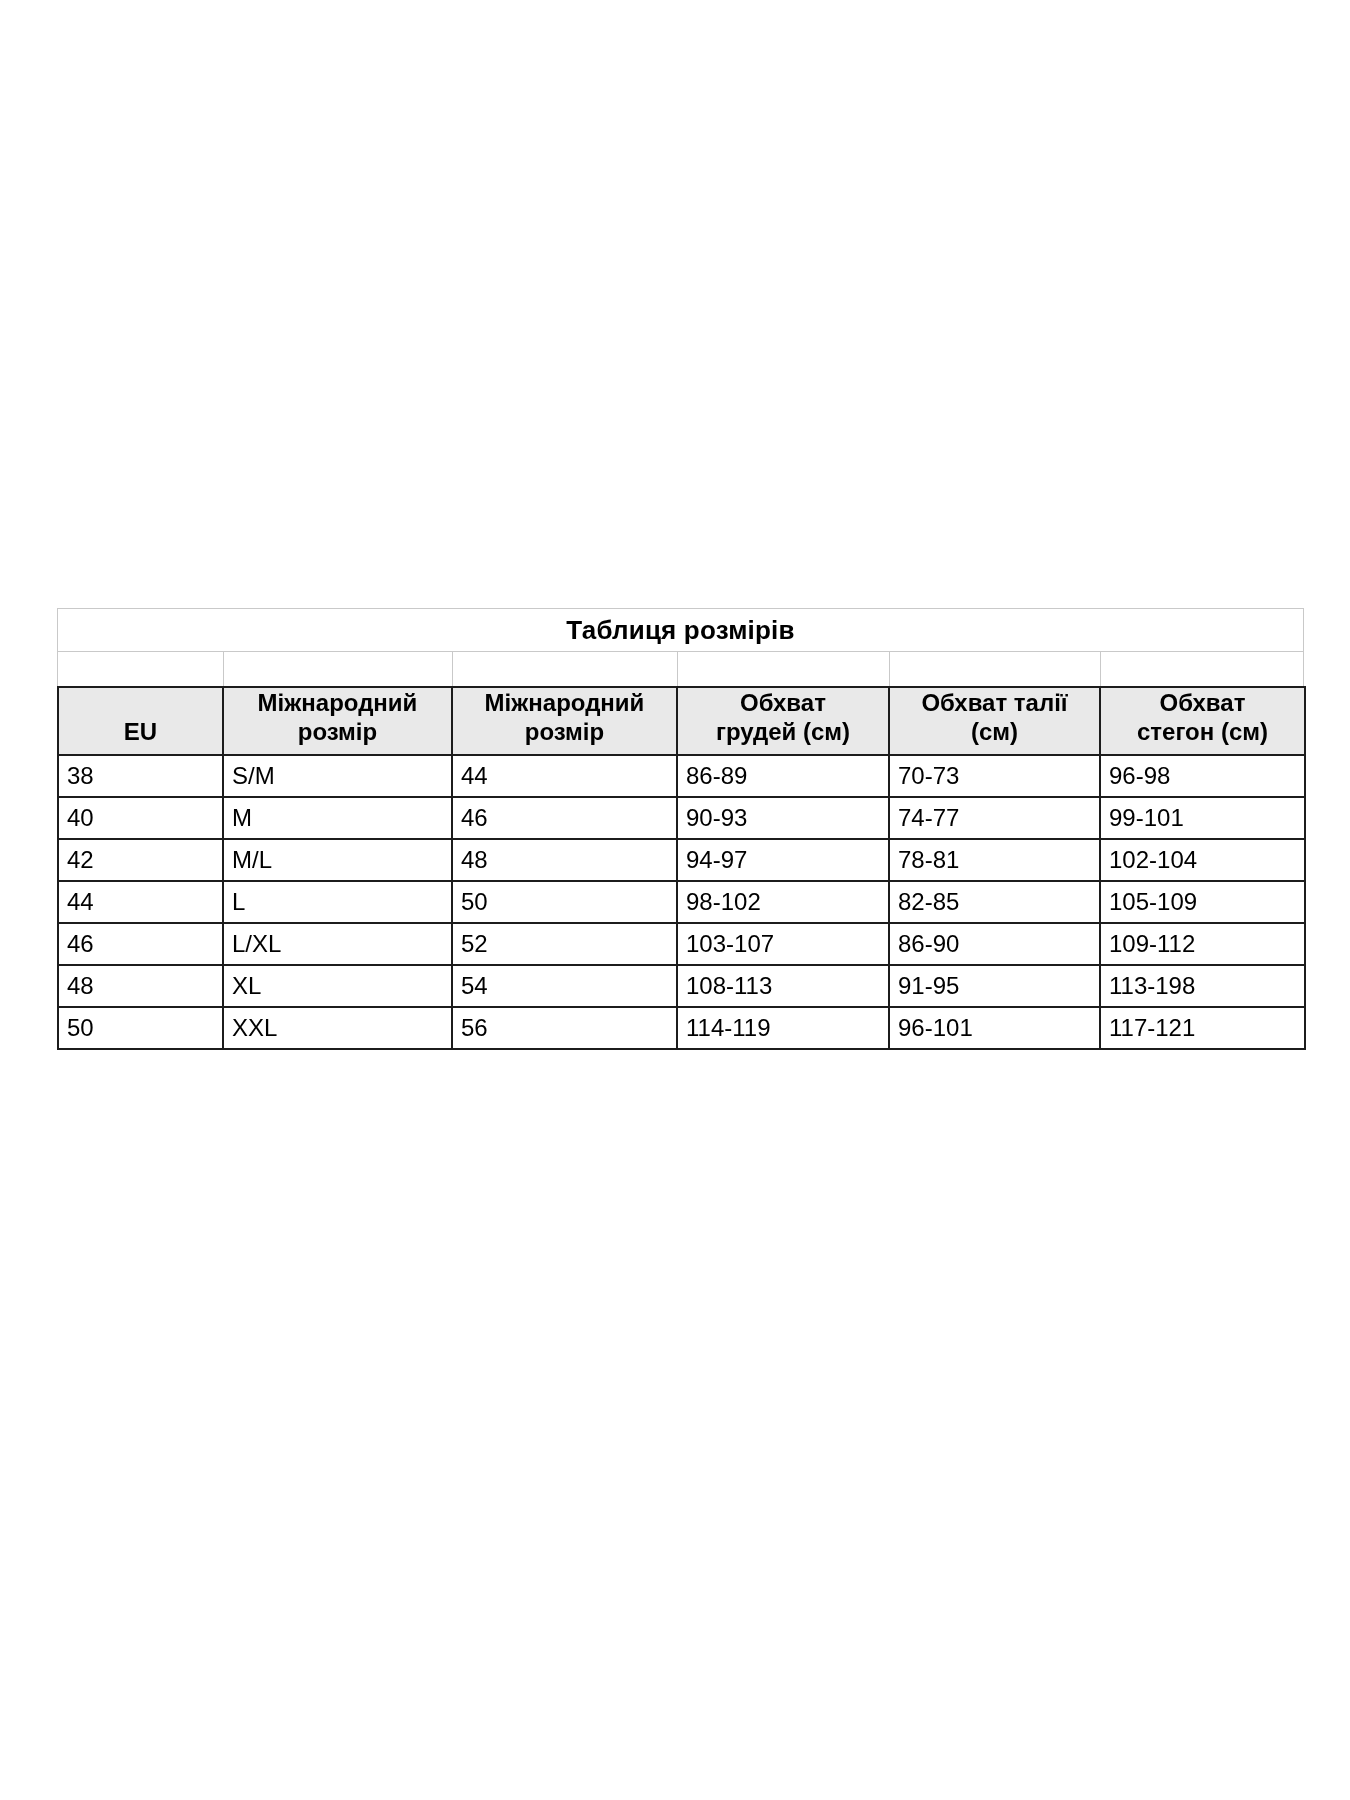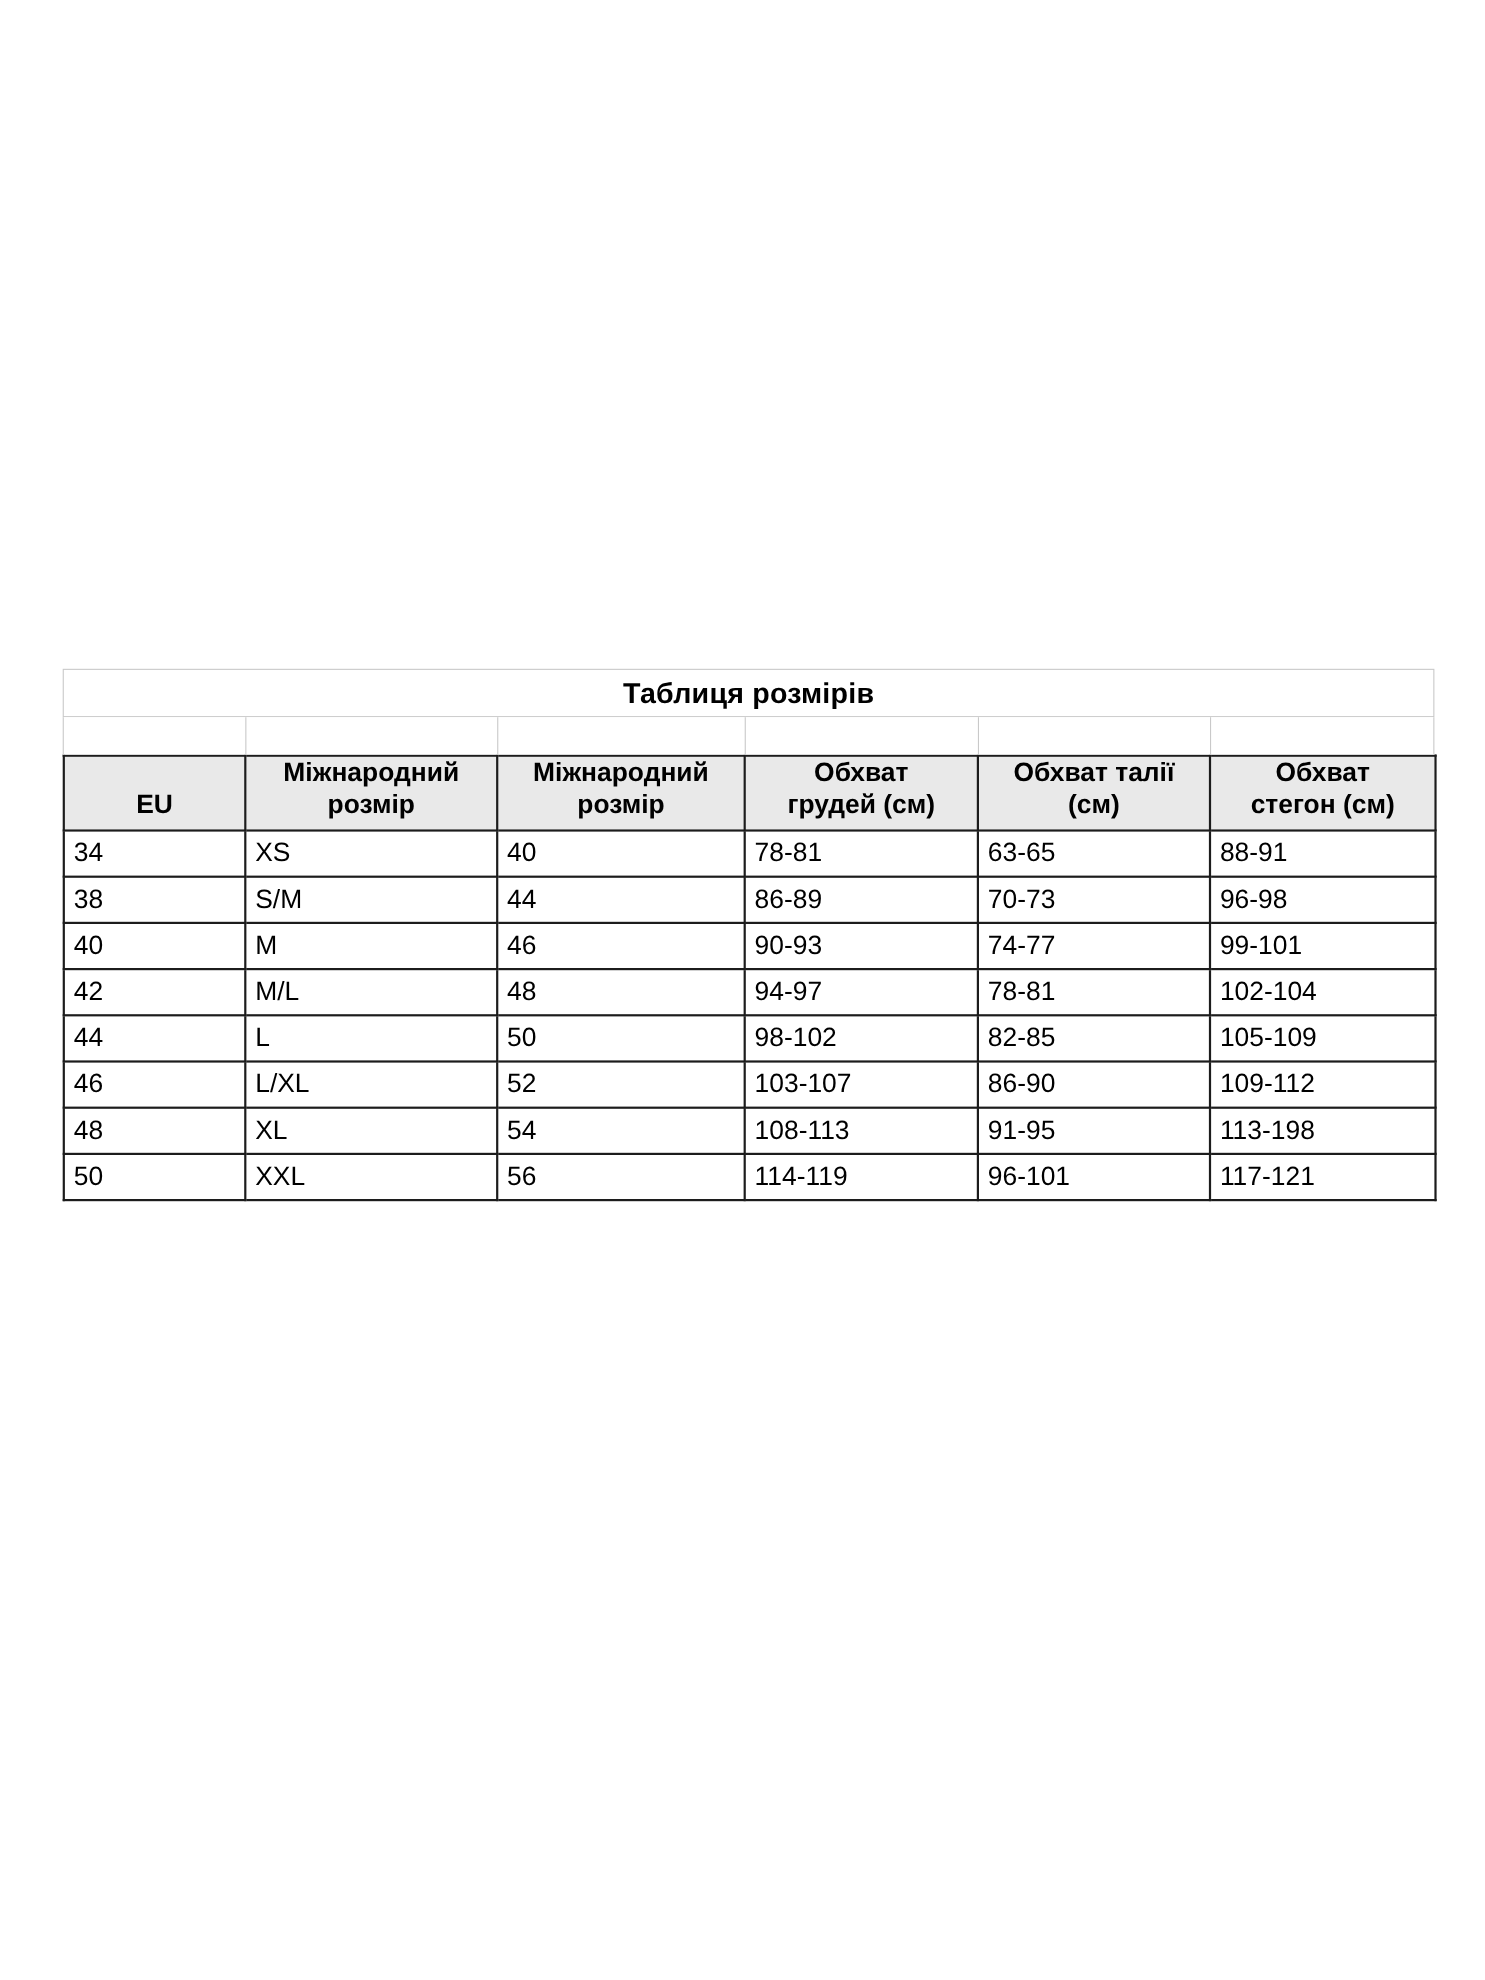--- a/index.html
+++ b/index.html
@@ -82,28 +82,20 @@
             <th>Обхват
 грудей (см)</th>
             <th>Обхват талії
 (см)</th>
             <th>Обхват
 стегон (см)</th>
           </tr>
       </thead>
       <tbody id="body-rows">
           <tr>
-            <td>34</td>
-            <td>XS</td>
-            <td>40</td>
-            <td>78-81</td>
-            <td>63-65</td>
-            <td>88-91</td>
-          </tr>
-          <tr>
             <td>38</td>
             <td>S/M</td>
             <td>44</td>
             <td>86-89</td>
             <td>70-73</td>
             <td>96-98</td>
           </tr>
           <tr>
             <td>40</td>
             <td>M</td>

